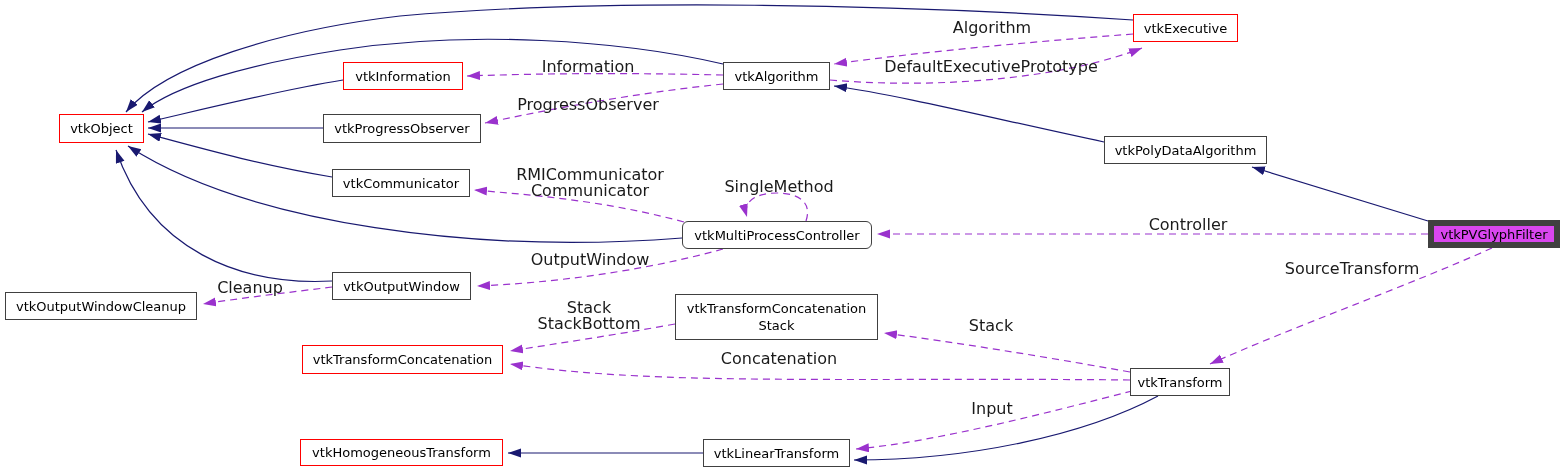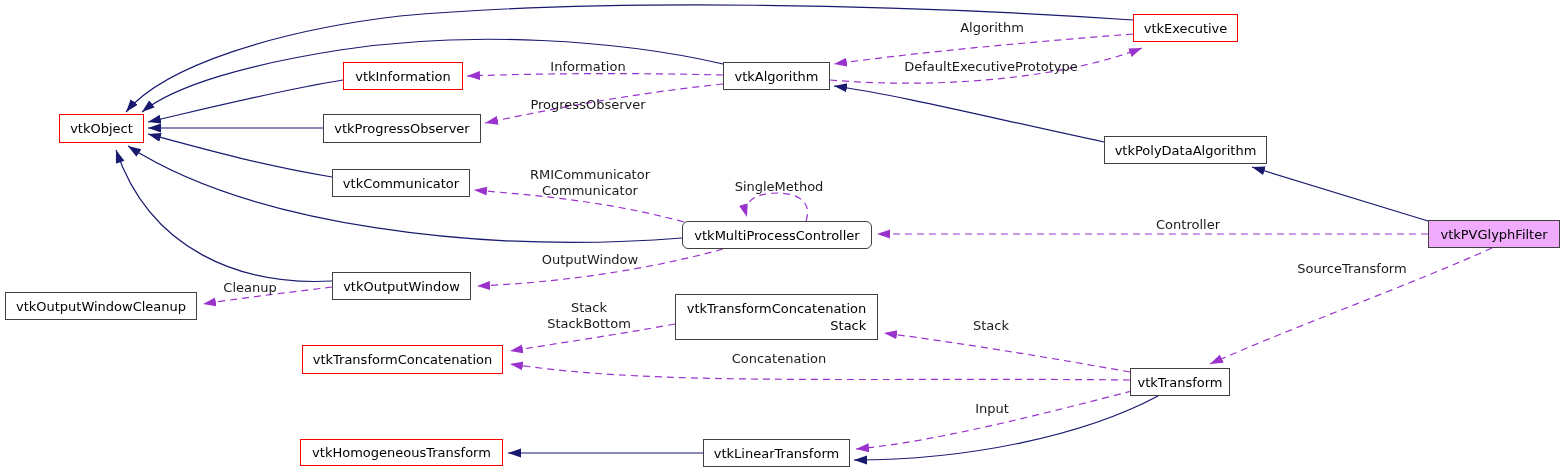--- a/index.html
+++ b/index.html
@@ -1,24 +1,24 @@
 <!DOCTYPE html>
 <html><head>
 <meta charset="utf-8">
 <style>
   html,body{margin:0;padding:0;background:#ffffff;}
   #diagram{position:relative;width:1565px;height:473px;background:#ffffff;overflow:hidden;
            font-family:"DejaVu Sans","Liberation Sans",sans-serif;}
   #edges{position:absolute;left:0;top:0;width:1565px;height:473px;}
   .node{position:absolute;box-sizing:border-box;border:1px solid #404040;background:#ffffff;
         display:flex;align-items:center;justify-content:center;font-size:13px;color:#000;
-        white-space:pre-line;text-align:right;line-height:17px;cursor:pointer;}
+        white-space:pre-line;text-align:center;line-height:17px;cursor:pointer;}
   .node.highlight{border:1px solid #ff0000;}
-  .node.main{background:#f0abfc;border:1px solid #404040;}
-  .edge-label{position:absolute;transform:translate(-50%,-50%);font-size:13px;color:#1a1a1a;
+  .node.main{background:#d946ef;border:6px solid #404040;}
+  .edge-label{position:absolute;transform:translate(-50%,-50%);font-size:16px;color:#1a1a1a;
               white-space:pre;text-align:center;line-height:16px;pointer-events:none;}
 </style>
 </head>
 <body>
 
 <div id="diagram">
   <svg id="edges" width="1565" height="473" viewBox="0 0 1565 473" xmlns="http://www.w3.org/2000/svg">
     <defs>
       <marker id="arr-inheritance" markerUnits="userSpaceOnUse" markerWidth="14" markerHeight="10" refX="13" refY="4.5" orient="auto">
         <path d="M0,0 L13,4.5 L0,9 Z" fill="#191970"></path>

